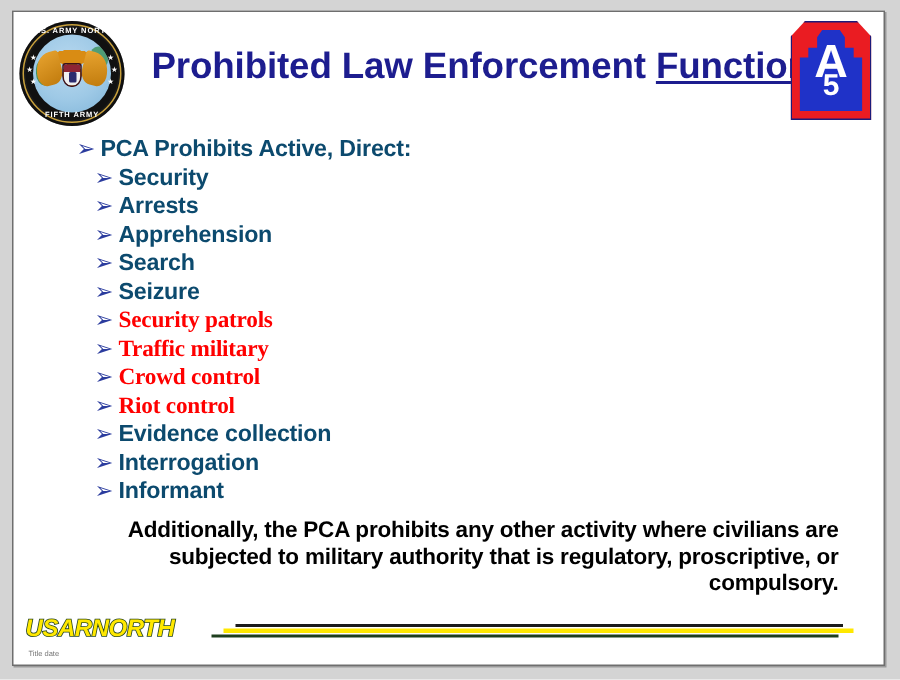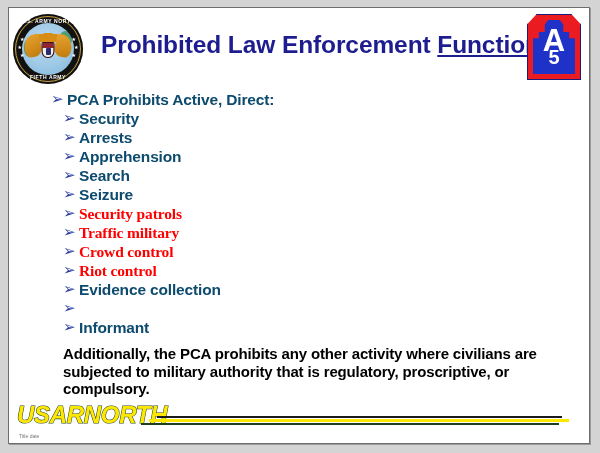--- a/index.html
+++ b/index.html
@@ -259,35 +259,36 @@
 
   .para {
     margin-top: 8px;
     padding-left: 54px;
     padding-right: 30px;
     font-size: 15px;
     font-weight: bold;
     color: #000000;
     line-height: 17.5px;
     letter-spacing: -0.15px;
+    text-align: right;
   }
 
   
   .footer {
     position: absolute;
     left: 0;
     bottom: 0;
     width: 580px;
     height: 48px;
   }
   .usarnorth {
     position: absolute;
     left: 8px;
     bottom: 14px;
-    font-size: 24px;
+    font-size: 16px;
     font-weight: bold;
     font-style: italic;
     color: #ffe800;
     letter-spacing: -0.3px;
     -webkit-text-stroke: 1.1px #1e3f1e;
     paint-order: stroke fill;
     font-family: "Liberation Sans", sans-serif;
   }
   .title-date {
     position: absolute;
@@ -404,20 +405,21 @@
       <div class="bullet-row lvl2">
         <span class="arrow">➢</span>
         <span class="btext red">Riot control</span>
       </div>
       <div class="bullet-row lvl2">
         <span class="arrow">➢</span>
         <span class="btext">Evidence collection</span>
       </div>
       <div class="bullet-row lvl2">
         <span class="arrow">➢</span>
+        <span class="btext">Interrogation</span>
       </div>
       <div class="bullet-row lvl2">
         <span class="arrow">➢</span>
         <span class="btext">Informant</span>
       </div>
 
       <div class="para">Additionally, the PCA prohibits any other activity where civilians are subjected to military authority that is regulatory, proscriptive, or compulsory.</div>
     </div>
 
     <div class="footer">

